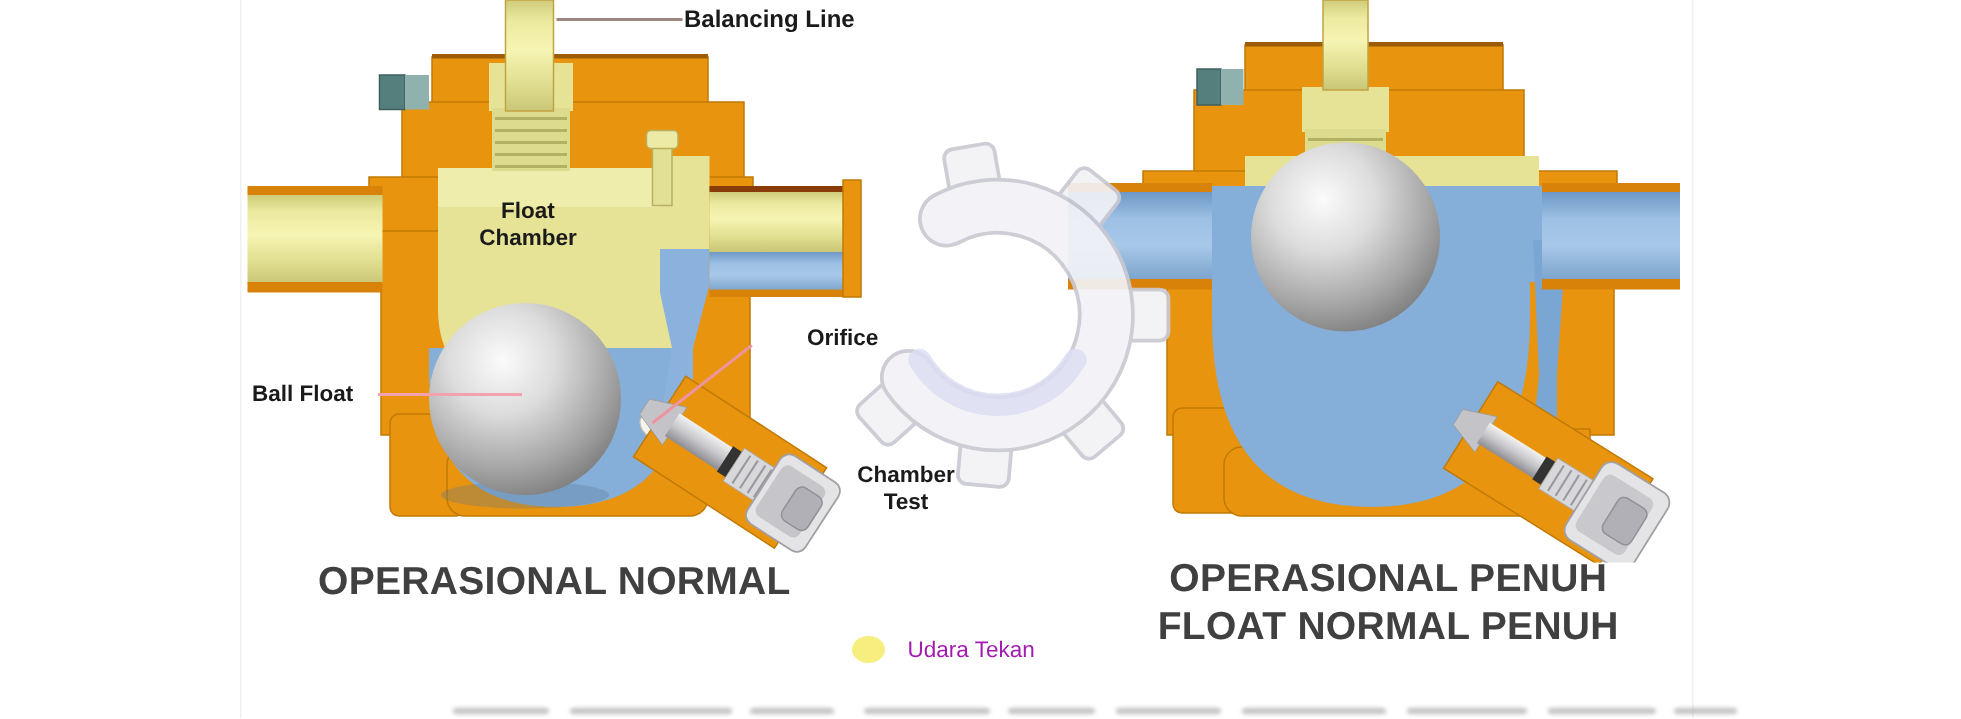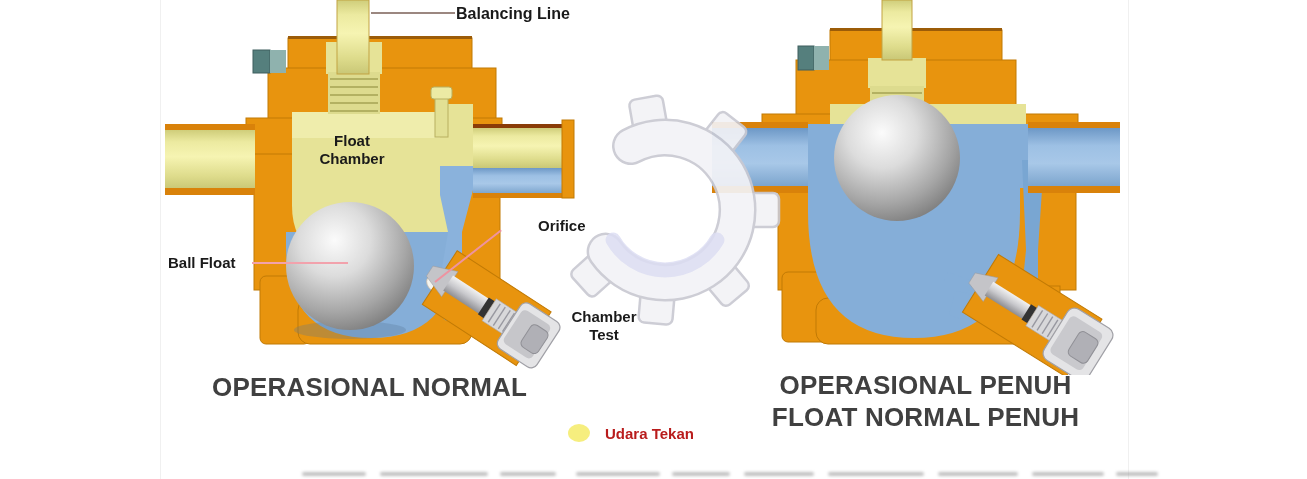--- a/index.html
+++ b/index.html
@@ -8,21 +8,21 @@
   .edge-line{position:absolute;top:0;width:1px;height:479px;background:#f0f0f0;}
   svg{position:absolute;display:block;}
   .lbl{position:absolute;font-weight:700;font-size:15px;color:#1a1a1a;line-height:1.2;white-space:nowrap;}
   .lbl.center{text-align:center;white-space:normal;}
   .leader{position:absolute;height:2px;transform-origin:left center;}
   .title{position:absolute;font-weight:700;font-size:26px;color:#404040;text-align:center;line-height:1.22;
          letter-spacing:0.2px;white-space:nowrap;}
   #legend{position:absolute;left:568px;top:423px;}
   .legend-row{display:flex;align-items:center;margin-bottom:5px;height:20px;}
   .swatch{width:22px;height:18px;border-radius:50%;margin-right:15px;}
-  .legend-label{font-weight:700;font-size:15px;color:#b91c1c;}
+  .legend-label{font-weight:400;font-size:15px;color:#a21caf;}
   .bstrip{position:absolute;top:472px;height:4px;background:#8f8f8f;filter:blur(1.4px);opacity:.55;border-radius:2px;}
 </style>
 </head>
 <body>
 
 <div id="canvas">
 
   <div class="edge-line" style="left:160px"></div>
   <div class="edge-line" style="left:1128px"></div>
 

